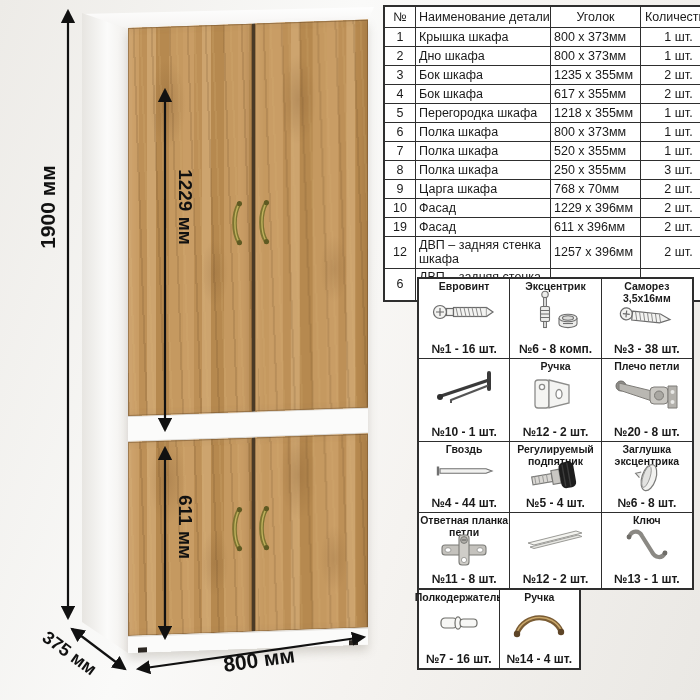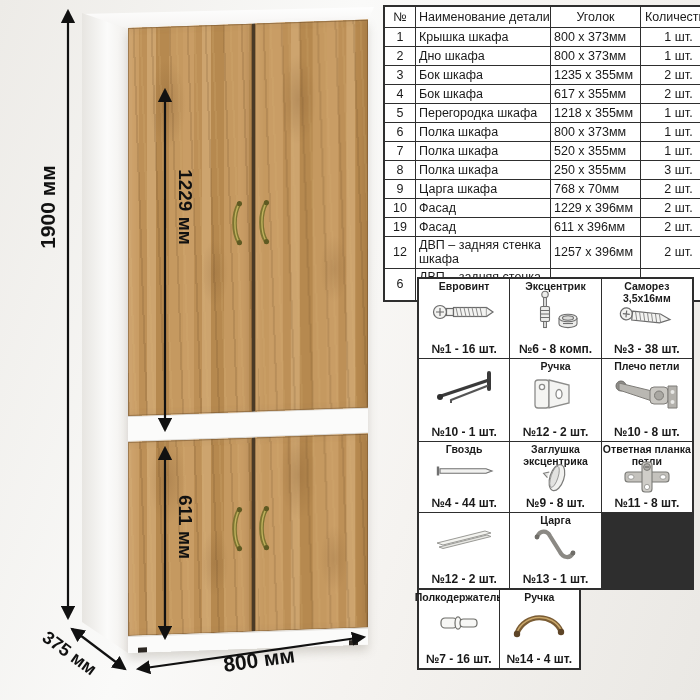--- a/index.html
+++ b/index.html
@@ -336,47 +336,62 @@
         <svg width="70" height="40" viewBox="0 0 70 40">
           <circle cx="9" cy="12" r="5" fill="#8f8d89" stroke="#6f6d69"></circle>
           <path d="M7 9 L40 17 L40 27 L7 16 Z" fill="#b9b7b2" stroke="#7e7c78"></path>
           <rect x="38" y="13" width="18" height="17" rx="4" fill="#c9c7c2" stroke="#7e7c78"></rect>
           <circle cx="47" cy="21.5" r="4.5" fill="#a9a7a2" stroke="#7e7c78"></circle>
           <path d="M56 12 h9 v22 h-9 z" fill="#b3b1ac" stroke="#7e7c78"></path>
           <circle cx="60.5" cy="18" r="2" fill="#e8e8e6"></circle>
           <circle cx="60.5" cy="28" r="2" fill="#e8e8e6"></circle>
         </svg>
       </div>
-      <div class="hw-count">№10 - 8 шт.</div>
+      <div class="hw-count">№20 - 8 шт.</div>
     </div>
 
     <div class="hw-cell">
       <div class="hw-title">Гвоздь</div>
       <div class="hw-icon">
         <svg width="64" height="16" viewBox="0 0 64 16">
           <path d="M6 3.5 v9" stroke="#707070" stroke-width="2.4" fill="none"></path>
           <path d="M8 5.8 h46 L60 8 L54 10.2 h-46 z" fill="#f1f1ef" stroke="#707070" stroke-width="1.1"></path>
         </svg>
       </div>
       <div class="hw-count">№4 - 44 шт.</div>
     </div>
 
+    <div class="hw-cell">
+      <div class="hw-title">Регулируемый подпятник</div>
+      <div class="hw-icon">
+        <svg width="58" height="40" viewBox="0 0 58 40">
+          <g transform="rotate(-10 29 20)">
+            <rect x="6" y="16" width="20" height="8" fill="#dad8d4" stroke="#787876" stroke-width="1.1"></rect>
+            <path d="M9 16 v8 M13 16 v8 M17 16 v8 M21 16 v8" stroke="#9a9a98" stroke-width="1" fill="none"></path>
+            <rect x="26" y="13" width="8" height="14" fill="#c9c7c3" stroke="#787876" stroke-width="1.1"></rect>
+            <rect x="34" y="7" width="15" height="26" rx="5" fill="#1d1d1d"></rect>
+            <path d="M38 9 v22 M43 8 v24" stroke="#3c3c3c" stroke-width="1.4" fill="none"></path>
+          </g>
+        </svg>
+      </div>
+      <div class="hw-count">№5 - 4 шт.</div>
+    </div>
 
     <div class="hw-cell">
       <div class="hw-title">Заглушка эксцентрика</div>
       <div class="hw-icon">
         <svg width="40" height="38" viewBox="0 0 40 38">
           <g transform="rotate(18 20 19)">
             <ellipse cx="22" cy="19" rx="7" ry="13.5" fill="#f1f1ef" stroke="#7c7c7a" stroke-width="1.2"></ellipse>
             <ellipse cx="19.5" cy="19" rx="3.5" ry="11" fill="#e2e2e0" stroke="#8e8e8c" stroke-width="0.8"></ellipse>
             <path d="M13 16 l-5 3 l5 3" fill="#e8e8e6" stroke="#7c7c7a" stroke-width="1.1"></path>
           </g>
         </svg>
       </div>
-      <div class="hw-count">№9 - 8 шт.</div>
+      <div class="hw-count">№6 - 8 шт.</div>
     </div>
 
     <div class="hw-cell">
       <div class="hw-title">Ответная планка петли</div>
       <div class="hw-icon">
         <svg width="60" height="38" viewBox="0 0 60 38">
           <rect x="8" y="14" width="44" height="10" rx="3" fill="#c4c2bd" stroke="#7b7b77" stroke-width="1.1"></rect>
           <rect x="25" y="4" width="10" height="30" rx="3" fill="#cfcdc8" stroke="#7b7b77" stroke-width="1.1"></rect>
           <ellipse cx="14" cy="19" rx="3" ry="2.3" fill="#fff" stroke="#8d8d89" stroke-width="0.8"></ellipse>
           <ellipse cx="46" cy="19" rx="3" ry="2.3" fill="#fff" stroke="#8d8d89" stroke-width="0.8"></ellipse>
@@ -392,21 +407,21 @@
       <div class="hw-icon">
         <svg width="66" height="24" viewBox="0 0 66 24">
           <path d="M6 16 L54 4 L60 6 L12 18 Z" fill="#f3f3ef" stroke="#9a9a96" stroke-width="1"></path>
           <path d="M8 20 L56 8 L60 9.5 L12 21.5 Z" fill="#e7e7e3" stroke="#9a9a96" stroke-width="1"></path>
         </svg>
       </div>
       <div class="hw-count">№12 - 2 шт.</div>
     </div>
 
     <div class="hw-cell">
-      <div class="hw-title">Царга</div>
+      <div class="hw-title">Ключ</div>
       <div class="hw-icon">
         <svg width="52" height="40" viewBox="0 0 52 40">
           <path d="M8 13 c3 -7 10 -7 13 -1 l10 16 c3 6 10 7 13 1" fill="none" stroke="#8b8984" stroke-width="4.2" stroke-linecap="round"></path>
           <circle cx="8" cy="13" r="2.4" fill="#6f6d68"></circle>
           <circle cx="44" cy="29" r="2.4" fill="#6f6d68"></circle>
         </svg>
       </div>
       <div class="hw-count">№13 - 1 шт.</div>
     </div>
   </div>

